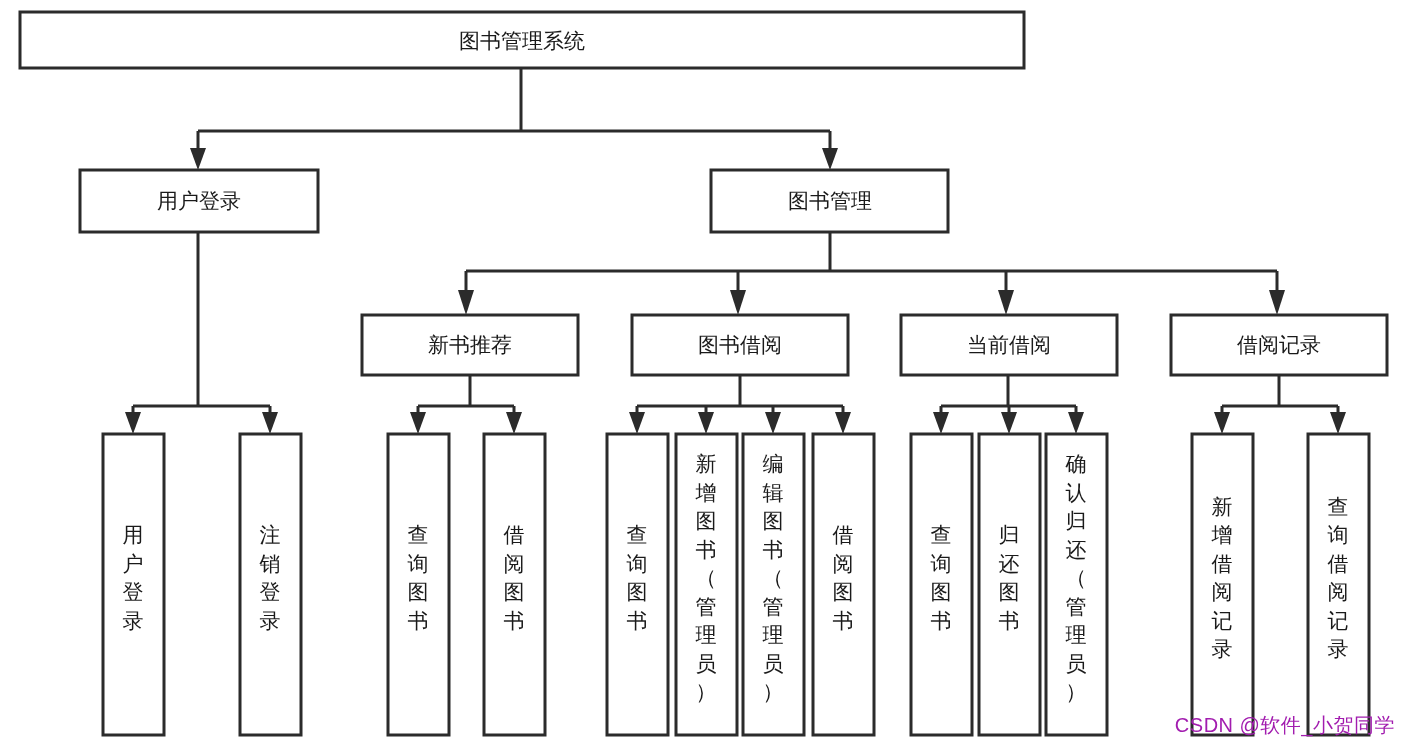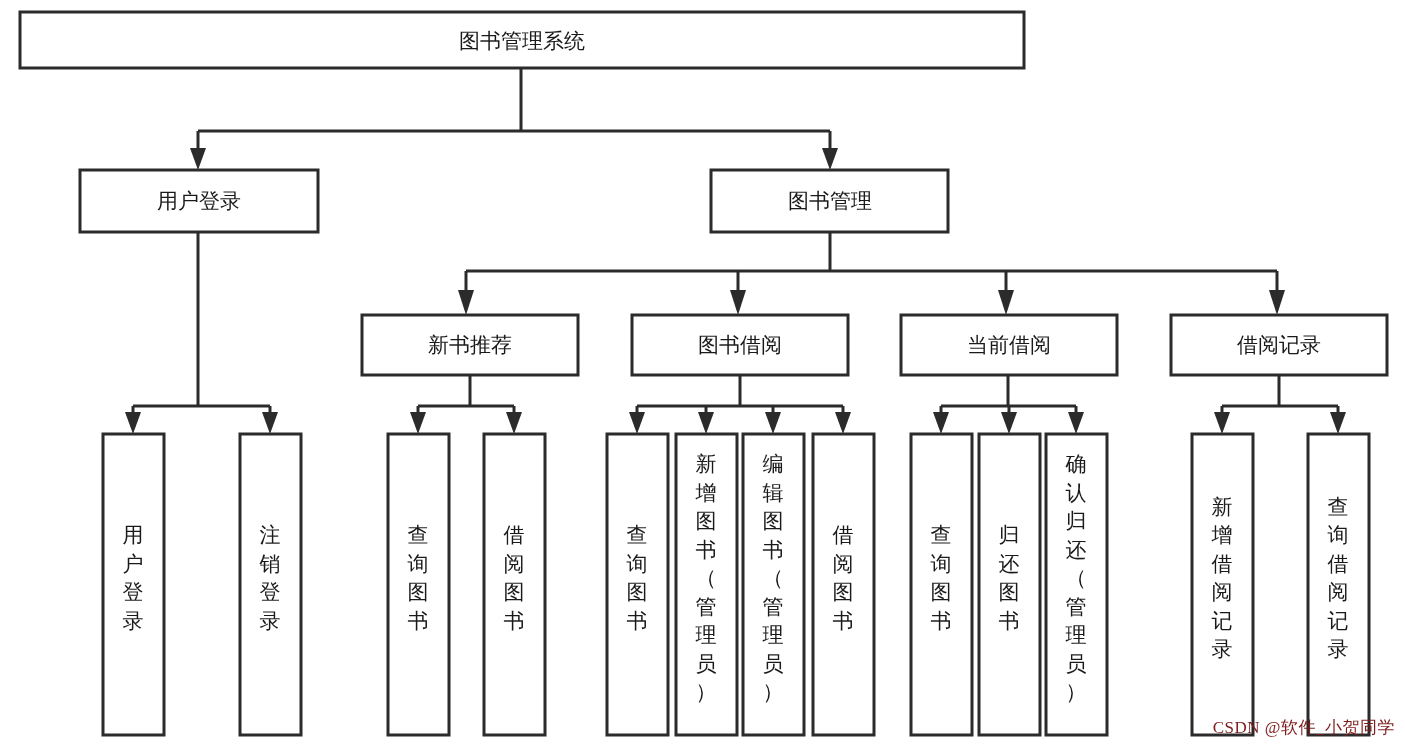--- a/index.html
+++ b/index.html
@@ -52,23 +52,23 @@
   .node-label-v {
     font-family: "DejaVu Sans", "Liberation Sans", sans-serif;
     font-size: 21px;
     fill: #1a1a1a;
     text-anchor: middle;
   }
   .watermark {
     position: absolute;
     right: 10px;
     bottom: 8px;
-    font-family: Liberation Serif, serif;
-    font-size: 17px;
-    color: #7f1d1d;
+    font-family: Liberation Sans, sans-serif;
+    font-size: 20px;
+    color: #a21caf;
     letter-spacing: 0.5px;
     white-space: nowrap;
     pointer-events: none;
   }
 </style>
 </head>
 <body>
 
 <div id="diagram-root">
 

